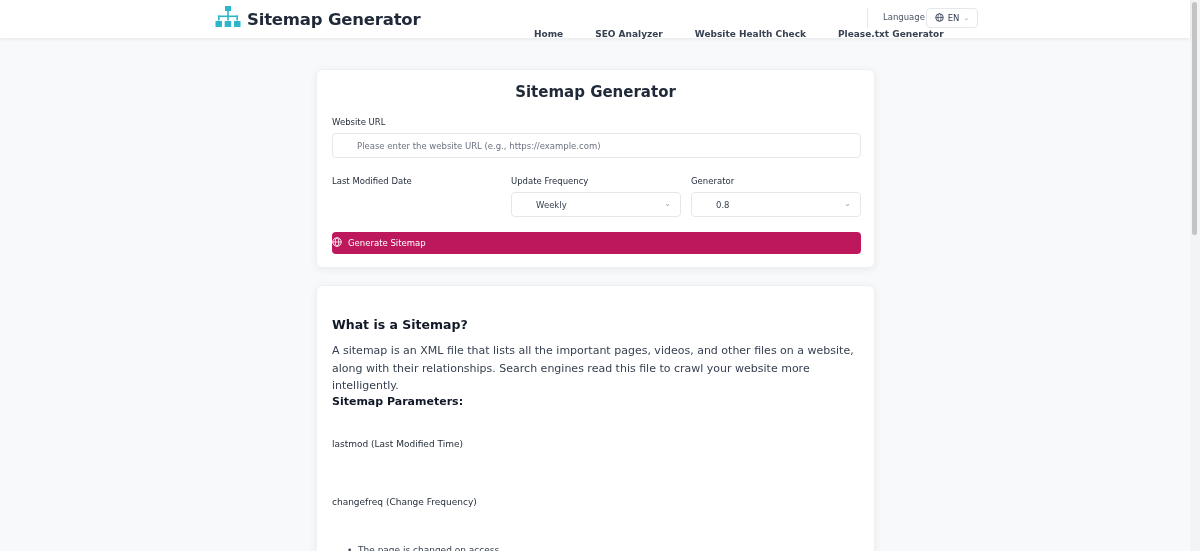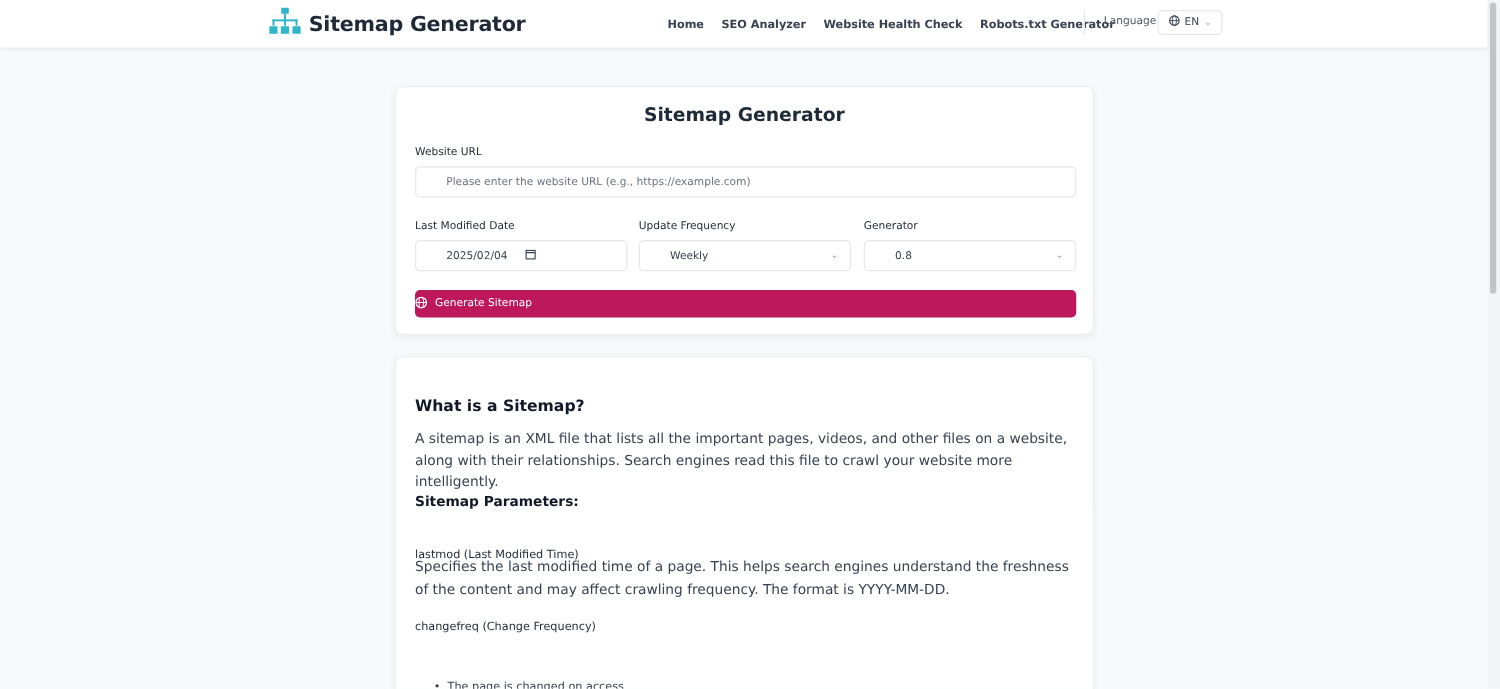--- a/index.html
+++ b/index.html
@@ -18,22 +18,22 @@
   }
   .brand {
     position: absolute; left: 215px; top: 7px; height: 24px;
     display: flex; align-items: center; gap: 6px;
   }
   .brand svg { width: 26px; height: 22px; }
   .brand-title {
     font-size: 16.5px; font-weight: bold; color: #1f2937; letter-spacing: -0.2px;
   }
   .nav {
-    position: absolute; left: 534px; top: 2px; height: 36px;
-    display: flex; align-items: center; gap: 14px; text-align: right;
+    position: absolute; left: 534px; top: 16px; height: 36px;
+    display: flex; align-items: center; gap: 32px; text-align: right;
   }
   .nav a {
     font-size: 9px; font-weight: bold; color: #374151; text-decoration: none;
     cursor: pointer;
   }
   .nav-divider {
     position: absolute; left: 867px; top: 8px; width: 1px; height: 20px; background: #e5e7eb;
   }
   .lang-label {
     position: absolute; left: 883px; top: 12px; font-size: 8.5px; color: #4b5563;
@@ -108,21 +108,21 @@
         <rect x="19" y="15" width="6.5" height="6" fill="#2eb5c9"></rect>
       </svg>
     </span>
     <span class="brand-title">Sitemap Generator</span>
   </div>
 
   <nav class="nav">
     <a>Home</a>
     <a>SEO Analyzer</a>
     <a>Website Health Check</a>
-    <a>Robots.txt Generator</a>
+    <a>Please.txt Generator</a>
   </nav>
   <div class="nav-divider"></div>
   <span class="lang-label">Language</span>
   <div class="lang-select">
     <span>
       <svg viewBox="0 0 10 10">
           <circle cx="5" cy="5" r="4.2" fill="none" stroke="#374151" stroke-width="1"></circle>
           <ellipse cx="5" cy="5" rx="1.8" ry="4.2" fill="none" stroke="#374151" stroke-width="0.8"></ellipse>
           <line x1="0.8" y1="5" x2="9.2" y2="5" stroke="#374151" stroke-width="0.8"></line>
         </svg>
@@ -137,29 +137,20 @@
 
 <div class="card card-form">
   <div class="form-title">Sitemap Generator</div>
 
   <span class="label" style="left:15px; top:47px;">Website URL</span>
   <div class="input placeholder" style="left:15px; top:63px; width:529px;">
     <span>Please enter the website URL (e.g., https://example.com)</span>
   </div>
 
   <span class="label" style="left:15px; top:106px;text-align:right;">Last Modified Date</span>
-  <div class="input" style="left:15px; top:122px; width:170px;">
-    <span>2025/02/04</span>
-    <span>
-      <svg class="cal-icon" viewBox="0 0 10 10">
-          <rect x="1" y="1.5" width="8" height="7.5" fill="none" stroke="#374151" stroke-width="1"></rect>
-          <line x1="1" y1="3.5" x2="9" y2="3.5" stroke="#374151" stroke-width="1.2"></line>
-        </svg>
-    </span>
-  </div>
 
   <span class="label" style="left:194px; top:106px;">Update Frequency</span>
   <div class="input" style="left:194px; top:122px; width:170px;">
     <span>Weekly</span>
     <span class="chev">⌄</span>
   </div>
 
   <span class="label" style="left:374px; top:106px;">Generator</span>
   <div class="input" style="left:374px; top:122px; width:170px;">
     <span>0.8</span>
@@ -177,18 +168,17 @@
     <span>Generate Sitemap</span>
   </div>
 </div>
 
 <div class="card card-info">
   <h2 class="info-h2">What is a Sitemap?</h2>
   <p class="info-p" style="top:56px;">A sitemap is an XML file that lists all the important pages, videos, and other files on a website, along with their relationships. Search engines read this file to crawl your website more intelligently.</p>
   <h3 class="info-h3">Sitemap Parameters:</h3>
 
   <span class="info-term" style="top:141px;margin-top:12px;">lastmod (Last Modified Time)</span>
-  <p class="info-p" style="top:159px;">Specifies the last modified time of a page. This helps search engines understand the freshness of the content and may affect crawling frequency. The format is YYYY-MM-DD.</p>
 
   <span class="info-term" style="top:211px;">changefreq (Change Frequency)</span>
 
   <span class="info-li">•&nbsp;&nbsp;<span>The page is changed on access</span></span>
 </div>
 
 </body></html>

